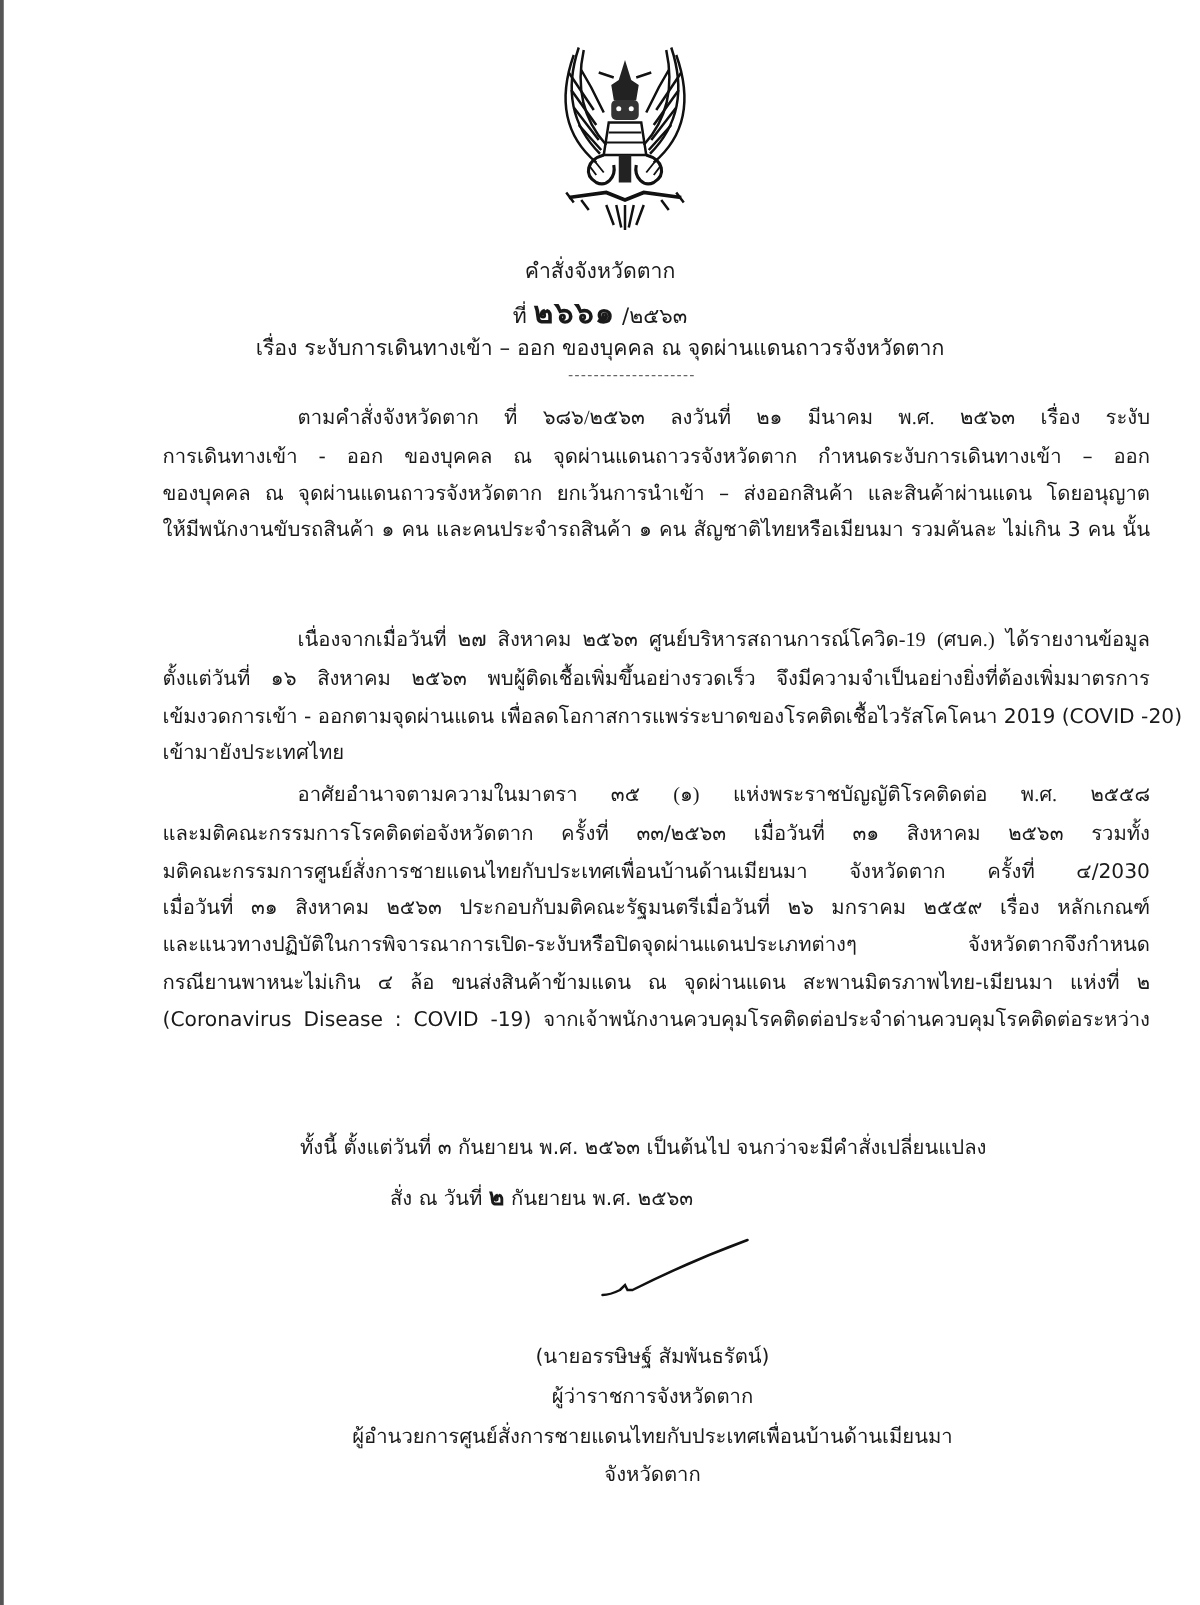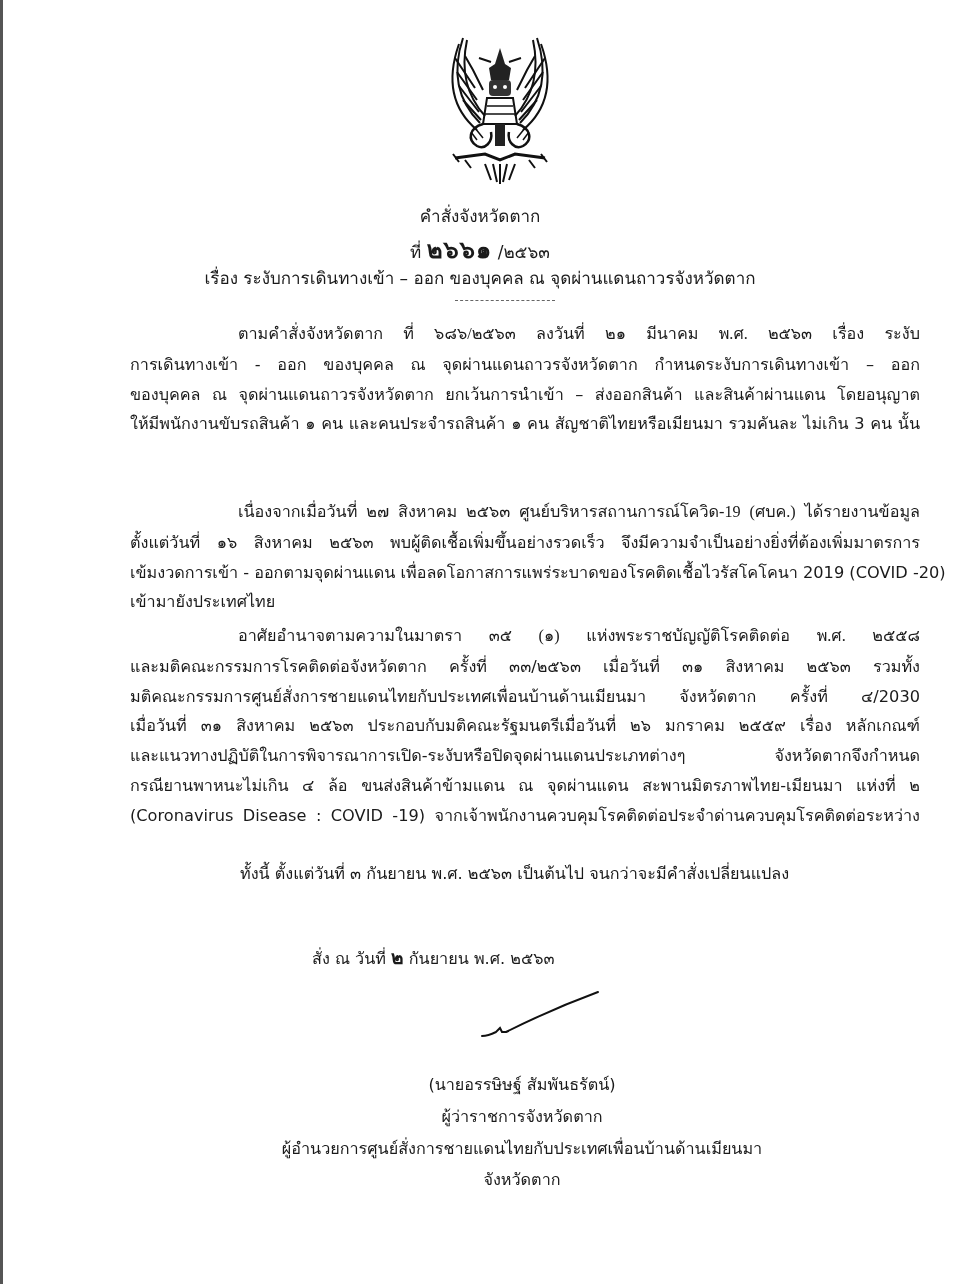--- a/index.html
+++ b/index.html
@@ -16,21 +16,21 @@
   .h-subject { top: 264px; font-size: 17px; }
   .h-rule { position: absolute; left: 455px; top: 300px; width: 100px; border-top: 1px dashed #666; }
   .para { position: absolute; left: 130px; width: 790px; font-size: 16.2px; line-height: 29.8px; }
   .para .ln { display: block; white-space: nowrap; overflow: visible; text-align-last: justify; text-align: justify; }
   .para .ln.last { text-align-last: left; }
   .para .ln.indent { padding-left: 108px; font-family: Liberation Serif, serif; }
   .p1 { top: 320px; }
   .p2 { top: 454px; margin-top: 44px; }
   .p3 { top: 622px; }
   .closing { position: absolute; white-space: nowrap; font-size: 16.2px; }
-  .c1 { left: 240px; top: 860px; }
+  .c1 { left: 240px; top: 904px; }
   .c2 { left: 312px; top: 942px; }
   .c2 .hand { font-weight: bold; font-size: 19px; }
   .signature { position: absolute; left: 480px; top: 990px; width: 120px; height: 60px; }
   .sig-line { position: absolute; left: 0; width: 960px; text-align: center; font-size: 16.2px; white-space: nowrap; }
   .s1 { top: 1071px; left: 42px; }
   .s2 { top: 1103px; left: 42px; }
   .s3 { top: 1135px; left: 42px; }
   .s4 { top: 1166px; left: 42px; }
 </style>
 </head>

